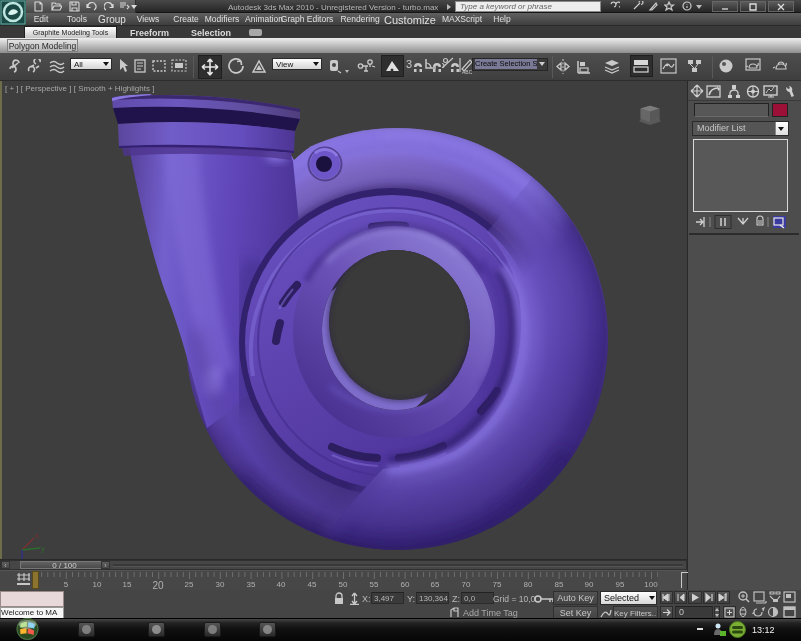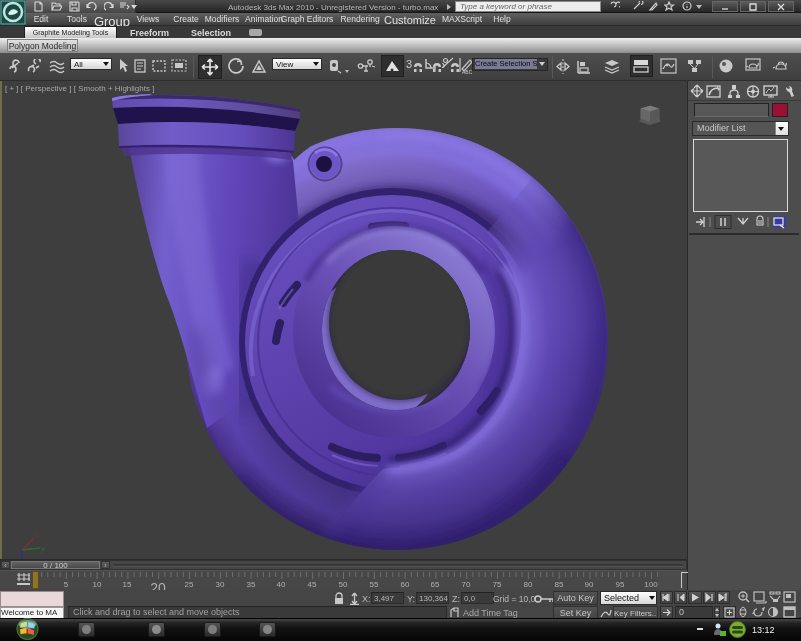--- a/index.html
+++ b/index.html
@@ -68,21 +68,21 @@
 <svg class="abs" style="left:747px;top:1px;" width="12" height="11">
       <path d="M3,3 h6 v6 h-6 Z" fill="none" stroke="#ddd" stroke-width="1.3"></path>
     </svg>
 <div class="abs" style="left:768px;top:1px;width:26px;height:11px;background:linear-gradient(#5a5a5a,#333);border:1px solid #666;"></div>
 <svg class="abs" style="left:775px;top:1px;" width="12" height="11">
       <path d="M3,3 L9,9 M9,3 L3,9" fill="none" stroke="#ddd" stroke-width="1.3"></path>
     </svg>
 <div class="abs" style="left:0;top:13px;width:801px;height:13px;background:linear-gradient(#606060,#3e3e3e);border-bottom:1px solid #2a2a2a;"></div>
 <div class="abs" style="left:41px;top:14px;transform:translateX(-50%);font-size:8.5px;color:#e0e0e0;white-space:nowrap;font-family:'Liberation Sans',sans-serif;">Edit</div>
 <div class="abs" style="left:77px;top:14px;transform:translateX(-50%);font-size:8.5px;color:#e0e0e0;white-space:nowrap;font-family:'Liberation Sans',sans-serif;">Tools</div>
-<div class="abs" style="left:112px;top:14px;transform:translateX(-50%);font-size:13px;color:#e0e0e0;white-space:nowrap;font-family:'Liberation Sans',sans-serif;">Group</div>
+<div class="abs" style="left:112px;top:14px;transform:translateX(-50%);font-size:10px;color:#e0e0e0;white-space:nowrap;font-family:'Liberation Sans',sans-serif;">Group</div>
 <div class="abs" style="left:148px;top:14px;transform:translateX(-50%);font-size:8.5px;color:#e0e0e0;white-space:nowrap;font-family:'Liberation Sans',sans-serif;">Views</div>
 <div class="abs" style="left:186px;top:14px;transform:translateX(-50%);font-size:8.5px;color:#e0e0e0;white-space:nowrap;font-family:'Liberation Sans',sans-serif;">Create</div>
 <div class="abs" style="left:222px;top:14px;transform:translateX(-50%);font-size:8.5px;color:#e0e0e0;white-space:nowrap;font-family:'Liberation Sans',sans-serif;">Modifiers</div>
 <div class="abs" style="left:264px;top:14px;transform:translateX(-50%);font-size:8.5px;color:#e0e0e0;white-space:nowrap;font-family:'Liberation Sans',sans-serif;">Animation</div>
 <div class="abs" style="left:307px;top:14px;transform:translateX(-50%);font-size:8.5px;color:#e0e0e0;white-space:nowrap;font-family:'Liberation Sans',sans-serif;">Graph Editors</div>
 <div class="abs" style="left:360px;top:14px;transform:translateX(-50%);font-size:8.5px;color:#e0e0e0;white-space:nowrap;font-family:'Liberation Sans',sans-serif;">Rendering</div>
 <div class="abs" style="left:410px;top:14px;transform:translateX(-50%);font-size:11px;color:#e0e0e0;white-space:nowrap;font-family:'Liberation Sans',sans-serif;">Customize</div>
 <div class="abs" style="left:462px;top:14px;transform:translateX(-50%);font-size:8.5px;color:#e0e0e0;white-space:nowrap;font-family:'Liberation Sans',sans-serif;">MAXScript</div>
 <div class="abs" style="left:502px;top:14px;transform:translateX(-50%);font-size:8.5px;color:#e0e0e0;white-space:nowrap;font-family:'Liberation Sans',sans-serif;">Help</div>
 <div class="abs" style="left:0;top:26px;width:801px;height:12px;background:#393939;"></div>
@@ -452,21 +452,21 @@
       <path d="M63,4 a3,3 0 0 1 6,0 v6 h-6 Z M64,6 h4 M64,8 h4" stroke="#d0d0d0" stroke-width="1.1" fill="none"></path>
       <path d="M74,2 v10" stroke="#888" stroke-width="1"></path>
       <rect x="79" y="1" width="13" height="12" fill="#3a3aa0"></rect>
       <rect x="80" y="3" width="9" height="7" fill="none" stroke="#e8e8e8" stroke-width="1.2"></rect>
       <path d="M86,10 l4,3" stroke="#e8e8e8" stroke-width="1.5"></path>
     </svg>
 <div class="abs" style="left:689px;top:233px;width:110px;height:2px;background:#2c2c2c;"></div>
 <div class="abs" style="left:0;top:559px;width:687px;height:11px;background:#414141;border-top:1px solid #2a2a2a;"></div>
 <div class="abs" style="left:0;top:560px;width:687px;height:10px;background:#464646;border:1px solid #303030;"></div>
 <div class="abs" style="left:1px;top:561px;width:9px;height:8px;background:linear-gradient(#5e5e5e,#474747);border:1px solid #333;color:#bbb;font-size:7px;line-height:7px;text-align:center;font-family:'Liberation Sans',sans-serif;">‹</div>
-<div class="abs" style="left:11px;top:561px;width:89px;height:8px;background:linear-gradient(#636363,#4a4a4a);border:1px solid #777;color:#ccc;font-size:8px;line-height:8px;text-align:center;font-family:'Liberation Sans',sans-serif;">0 / 100</div>
+<div class="abs" style="left:20px;top:561px;width:89px;height:8px;background:linear-gradient(#636363,#4a4a4a);border:1px solid #777;color:#ccc;font-size:8px;line-height:8px;text-align:center;font-family:'Liberation Sans',sans-serif;">0 / 100</div>
 <div class="abs" style="left:101px;top:561px;width:9px;height:8px;background:linear-gradient(#5e5e5e,#474747);border:1px solid #333;color:#bbb;font-size:7px;line-height:7px;text-align:center;font-family:'Liberation Sans',sans-serif;">›</div>
 <div class="abs" style="left:113px;top:564px;width:570px;height:3px;background:#383838;border-bottom:1px solid #555;"></div>
 <div class="abs" style="left:0;top:570px;width:687px;height:20px;background:#474747;border-top:1px solid #555;"></div>
 <svg class="abs" style="left:16px;top:572px;" width="16" height="14">
       <path d="M1,3 h13 M1,7 h13 M3,1 v8 M8,1 v8 M13,1 v8" stroke="#c8c8c8" stroke-width="1.2"></path>
       <path d="M1,12 h13" stroke="#c8c8c8" stroke-width="2"></path>
     </svg>
 <svg class="abs" style="left:0;top:571px;" width="687" height="19">
       <rect x="35.0" y="1" width="1" height="7" fill="#6e6e6e"></rect>
       <rect x="41.2" y="1" width="1" height="5" fill="#6e6e6e"></rect>
@@ -567,21 +567,21 @@
       <rect x="626.4" y="1" width="1" height="5" fill="#6e6e6e"></rect>
       <rect x="632.5" y="1" width="1" height="5" fill="#6e6e6e"></rect>
       <rect x="638.7" y="1" width="1" height="5" fill="#6e6e6e"></rect>
       <rect x="644.8" y="1" width="1" height="5" fill="#6e6e6e"></rect>
       <rect x="651.0" y="1" width="1" height="7" fill="#6e6e6e"></rect>
       <rect x="657.2" y="1" width="1" height="5" fill="#6e6e6e"></rect>
     </svg>
 <div class="abs" style="left:66px;top:580px;transform:translateX(-50%);color:#b0b0b0;font-size:8px;font-family:'Liberation Sans',sans-serif;">5</div>
 <div class="abs" style="left:97px;top:580px;transform:translateX(-50%);color:#b0b0b0;font-size:8px;font-family:'Liberation Sans',sans-serif;">10</div>
 <div class="abs" style="left:127px;top:580px;transform:translateX(-50%);color:#b0b0b0;font-size:8px;font-family:'Liberation Sans',sans-serif;">15</div>
-<div class="abs" style="left:158px;top:580px;transform:translateX(-50%);color:#b0b0b0;font-size:14px;font-family:'Liberation Sans',sans-serif;">20</div>
+<div class="abs" style="left:158px;top:580px;transform:translateX(-50%);color:#b0b0b0;font-size:10px;font-family:'Liberation Sans',sans-serif;">20</div>
 <div class="abs" style="left:189px;top:580px;transform:translateX(-50%);color:#b0b0b0;font-size:8px;font-family:'Liberation Sans',sans-serif;">25</div>
 <div class="abs" style="left:220px;top:580px;transform:translateX(-50%);color:#b0b0b0;font-size:8px;font-family:'Liberation Sans',sans-serif;">30</div>
 <div class="abs" style="left:251px;top:580px;transform:translateX(-50%);color:#b0b0b0;font-size:8px;font-family:'Liberation Sans',sans-serif;">35</div>
 <div class="abs" style="left:281px;top:580px;transform:translateX(-50%);color:#b0b0b0;font-size:8px;font-family:'Liberation Sans',sans-serif;">40</div>
 <div class="abs" style="left:312px;top:580px;transform:translateX(-50%);color:#b0b0b0;font-size:8px;font-family:'Liberation Sans',sans-serif;">45</div>
 <div class="abs" style="left:343px;top:580px;transform:translateX(-50%);color:#b0b0b0;font-size:8px;font-family:'Liberation Sans',sans-serif;">50</div>
 <div class="abs" style="left:374px;top:580px;transform:translateX(-50%);color:#b0b0b0;font-size:8px;font-family:'Liberation Sans',sans-serif;">55</div>
 <div class="abs" style="left:405px;top:580px;transform:translateX(-50%);color:#b0b0b0;font-size:8px;font-family:'Liberation Sans',sans-serif;">60</div>
 <div class="abs" style="left:435px;top:580px;transform:translateX(-50%);color:#b0b0b0;font-size:8px;font-family:'Liberation Sans',sans-serif;">65</div>
 <div class="abs" style="left:466px;top:580px;transform:translateX(-50%);color:#b0b0b0;font-size:8px;font-family:'Liberation Sans',sans-serif;">70</div>
@@ -590,21 +590,20 @@
 <div class="abs" style="left:559px;top:580px;transform:translateX(-50%);color:#b0b0b0;font-size:8px;font-family:'Liberation Sans',sans-serif;">85</div>
 <div class="abs" style="left:589px;top:580px;transform:translateX(-50%);color:#b0b0b0;font-size:8px;font-family:'Liberation Sans',sans-serif;">90</div>
 <div class="abs" style="left:620px;top:580px;transform:translateX(-50%);color:#b0b0b0;font-size:8px;font-family:'Liberation Sans',sans-serif;">95</div>
 <div class="abs" style="left:651px;top:580px;transform:translateX(-50%);color:#b0b0b0;font-size:8px;font-family:'Liberation Sans',sans-serif;">100</div>
 <div class="abs" style="left:658px;top:571px;width:26px;height:19px;background:#4b4b4b;"></div>
 <div class="abs" style="left:681px;top:572px;width:7px;height:16px;border-left:1px solid #c8c8c8;border-top:1px solid #c8c8c8;"></div>
 <div class="abs" style="left:32px;top:571px;width:7px;height:18px;background:#8a7430;border:1px solid #5a4a18;"></div>
 <div class="abs" style="left:0;top:590px;width:801px;height:28px;background:#454545;"></div>
 <div class="abs" style="left:0;top:591px;width:64px;height:16px;background:#e8d8da;border:1px solid #9a8a8a;"></div>
 <div class="abs" style="left:0;top:607px;width:64px;height:12px;background:#f6f6f6;border:1px solid #999;color:#1a1a1a;font-size:8px;line-height:10px;white-space:nowrap;overflow:hidden;font-family:'Liberation Sans',sans-serif;">Welcome to MA</div>
-<div class="abs fld" style="left:68px;top:606px;width:379px;height:13px;padding-left:4px;color:#a0a0a0;">Click and drag to select and move objects</div>
 <svg class="abs" style="left:333px;top:592px;" width="12" height="13">
       <path d="M3,6 v-2 a3,3 0 0 1 6,0 v2" fill="none" stroke="#c8c8c8" stroke-width="1.3"></path>
       <rect x="2" y="6" width="8" height="6" fill="#c8c8c8"></rect>
     </svg>
 <svg class="abs" style="left:348px;top:592px;" width="13" height="13">
       <path d="M6.5,1 L6.5,12 M6.5,1 L4,4 M6.5,1 L9,4 M6.5,12 L4,9 M6.5,12 L9,9 M2,12.5 h9" stroke="#c8c8c8" stroke-width="1.3" fill="none"></path>
     </svg>
 <div class="abs lbl" style="left:362px;top:594px;">X:</div>
 <div class="abs fld" style="left:371px;top:592px;width:33px;height:12px;padding-left:2px;font-size:8px;">3,497</div>
 <div class="abs lbl" style="left:407px;top:594px;">Y:</div>

